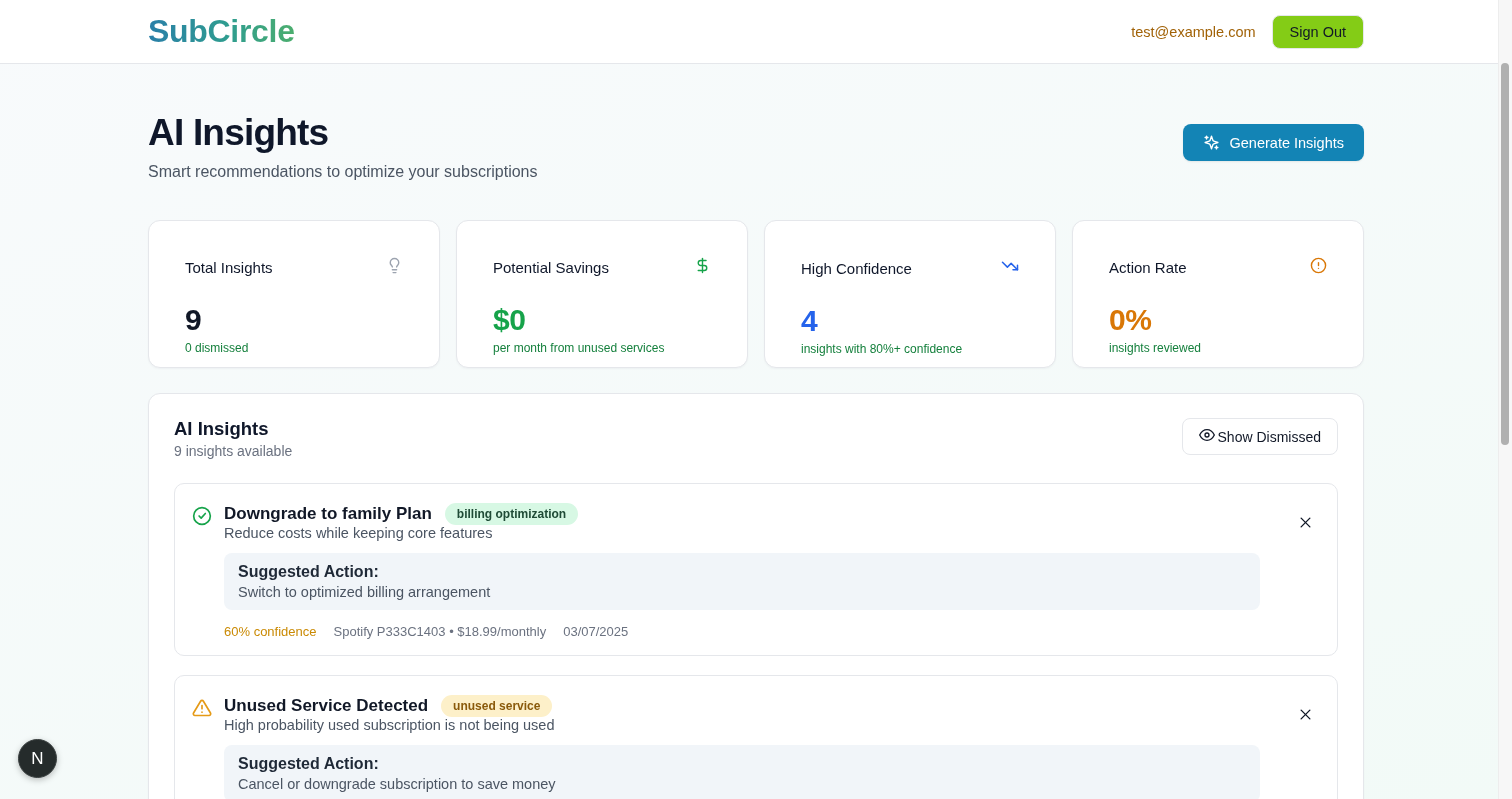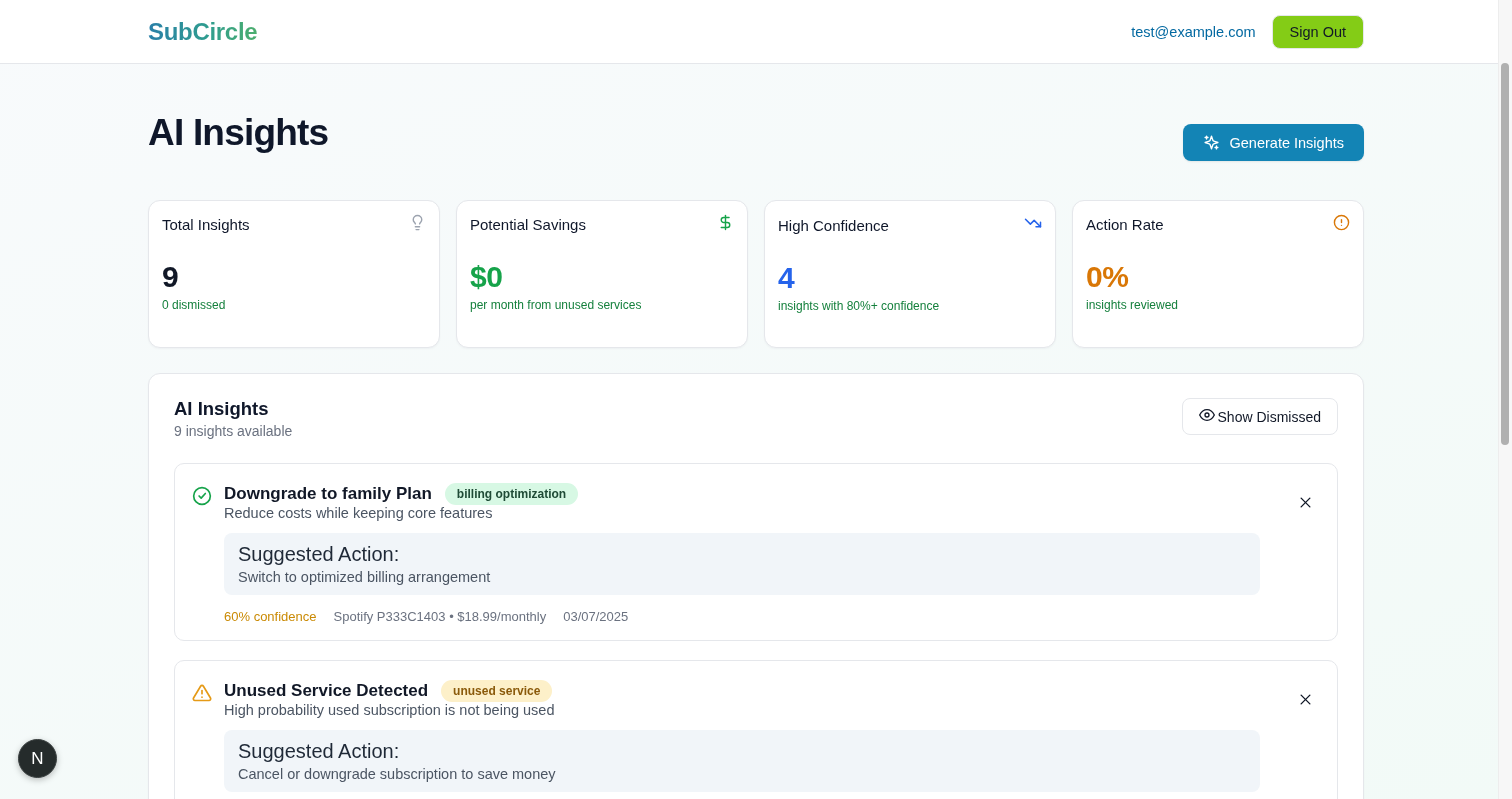--- a/index.html
+++ b/index.html
@@ -15,31 +15,31 @@
   
   .header {
     height: 64px; background: #ffffff; border-bottom: 1px solid #e5e7eb;
     position: relative; z-index: 5;
   }
   .header-inner {
     width: 1216px; margin: 0 auto; height: 100%;
     display: flex; align-items: center;
   }
   .logo {
-    font-size: 24px; font-weight: 700; letter-spacing: -0.3px;
+    font-size: 32px; font-weight: 700; letter-spacing: -0.3px;
     background: linear-gradient(90deg, #2a7fa8 0%, #2f9d8f 55%, #4cae6e 100%);
     -webkit-background-clip: text; background-clip: text;
     -webkit-text-fill-color: transparent; color: transparent;
     margin-right: 32px; cursor: pointer;
   }
   .nav { display: flex; align-items: center; gap: 26px; }
   .nav-item { font-size: 15px; color: #4b5563; cursor: pointer; }
   .nav-item.active { color: #1486b8; font-weight: 500; }
   .header-right { margin-left: auto; display: flex; align-items: center; gap: 16px; }
-  .email { font-size: 14.5px; color: #0369a1; }
+  .email { font-size: 14.5px; color: #a16207; }
   .signout-btn {
     background: #84cc16; border: 1px solid #e5e7eb; border-radius: 8px;
     padding: 8px 17px; font-size: 14.5px; font-weight: 500; color: #111827;
     font-family: inherit; cursor: pointer;
   }
 
   
   .main { width: 1216px; margin: 0 auto; padding-top: 48px; }
 
   .title-row { display: flex; justify-content: space-between; align-items: flex-start; }
@@ -52,21 +52,21 @@
     padding: 10px 20px; font-size: 14.5px; font-weight: 500;
     font-family: inherit; cursor: pointer;
     box-shadow: 0 1px 2px rgba(0,0,0,0.08);
   }
   .generate-btn svg { display: block; }
 
   
   .stats { display: grid; grid-template-columns: repeat(4, 1fr); gap: 16px; margin-top: 39px; }
   .stat-card {
     background: #fff; border: 1px solid #e5e7eb; border-radius: 12px;
-    padding: 13px; height: 148px;
+    padding: 36px; height: 148px;
     box-shadow: 0 1px 2px rgba(16,24,40,0.04);
   }
   .stat-top { display: flex; justify-content: space-between; align-items: center; }
   .stat-label { font-size: 15px; font-weight: 500; color: #0f172a; }
   .stat-value { font-size: 30px; font-weight: 700; margin-top: 25px; letter-spacing: -0.5px; }
   .stat-sub { font-size: 12px; color: #15803d; margin-top: 4px; }
   .v-dark { color: #111827; } .v-green { color: #16a34a; }
   .v-blue { color: #2563eb; } .v-orange { color: #d97706; }
 
   
@@ -95,21 +95,21 @@
   .insight-title-row { display: flex; align-items: center; gap: 13px; }
   .insight-title { font-size: 17px; font-weight: 600; color: #111827; }
   .badge {
     font-size: 12px; font-weight: 600; border-radius: 999px; padding: 4px 12px;
     white-space: nowrap;
   }
   .badge-green { background: #d7f8e4; color: #1f4b36; }
   .badge-amber { background: #fdf0c9; color: #8a5a0b; }
   .insight-desc { font-size: 14.5px; color: #4b5563; }
   .action-box { margin-top: 12px; background: #f1f5f9; border-radius: 8px; padding: 10px 14px; }
-  .action-label { font-size: 20px; font-weight: 400; color: #1f2937; }
+  .action-label { font-size: 16px; font-weight: 700; color: #1f2937; }
   .action-text { font-size: 14.5px; color: #4b5563; margin-top: 3px; }
   .insight-footer { display: flex; align-items: center; gap: 17px; margin-top: 14px; }
   .confidence { font-size: 13px; font-weight: 500; color: #ca8a04; }
   .service-info, .insight-date { font-size: 13px; color: #6b7280; }
   .close-btn {
     background: none; border: none; cursor: pointer; padding: 4px;
     color: #111827; flex: none; line-height: 0; margin-top: 8px;
   }
 
   
@@ -143,20 +143,21 @@
         <button class="signout-btn">Sign Out</button>
       </div>
     </div>
   </header>
 
   <main class="main">
 
     <div class="title-row">
       <div>
         <h1 class="page-title">AI Insights</h1>
+        <p class="page-subtitle">Smart recommendations to optimize your subscriptions</p>
       </div>
       <button class="generate-btn">
         <span>
           <svg width="17" height="17" viewBox="0 0 24 24" fill="none" stroke="#ffffff" stroke-width="2" stroke-linecap="round" stroke-linejoin="round">
             <path d="M12 3l1.9 5.8a2 2 0 0 0 1.29 1.29L21 12l-5.8 1.9a2 2 0 0 0-1.29 1.29L12 21l-1.9-5.8a2 2 0 0 0-1.29-1.29L3 12l5.8-1.9a2 2 0 0 0 1.29-1.29L12 3z"></path>
             <path d="M5 3v4"></path>
               <path d="M3 5h4"></path>
               <path d="M19 17v4"></path>
               <path d="M17 19h4"></path>
           </svg>

